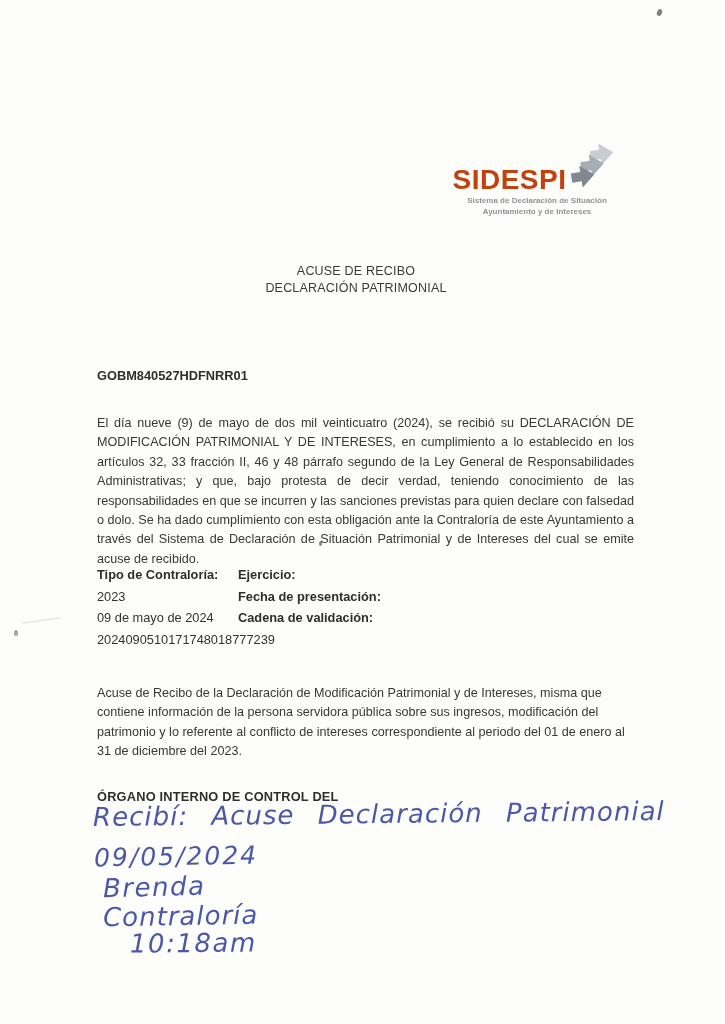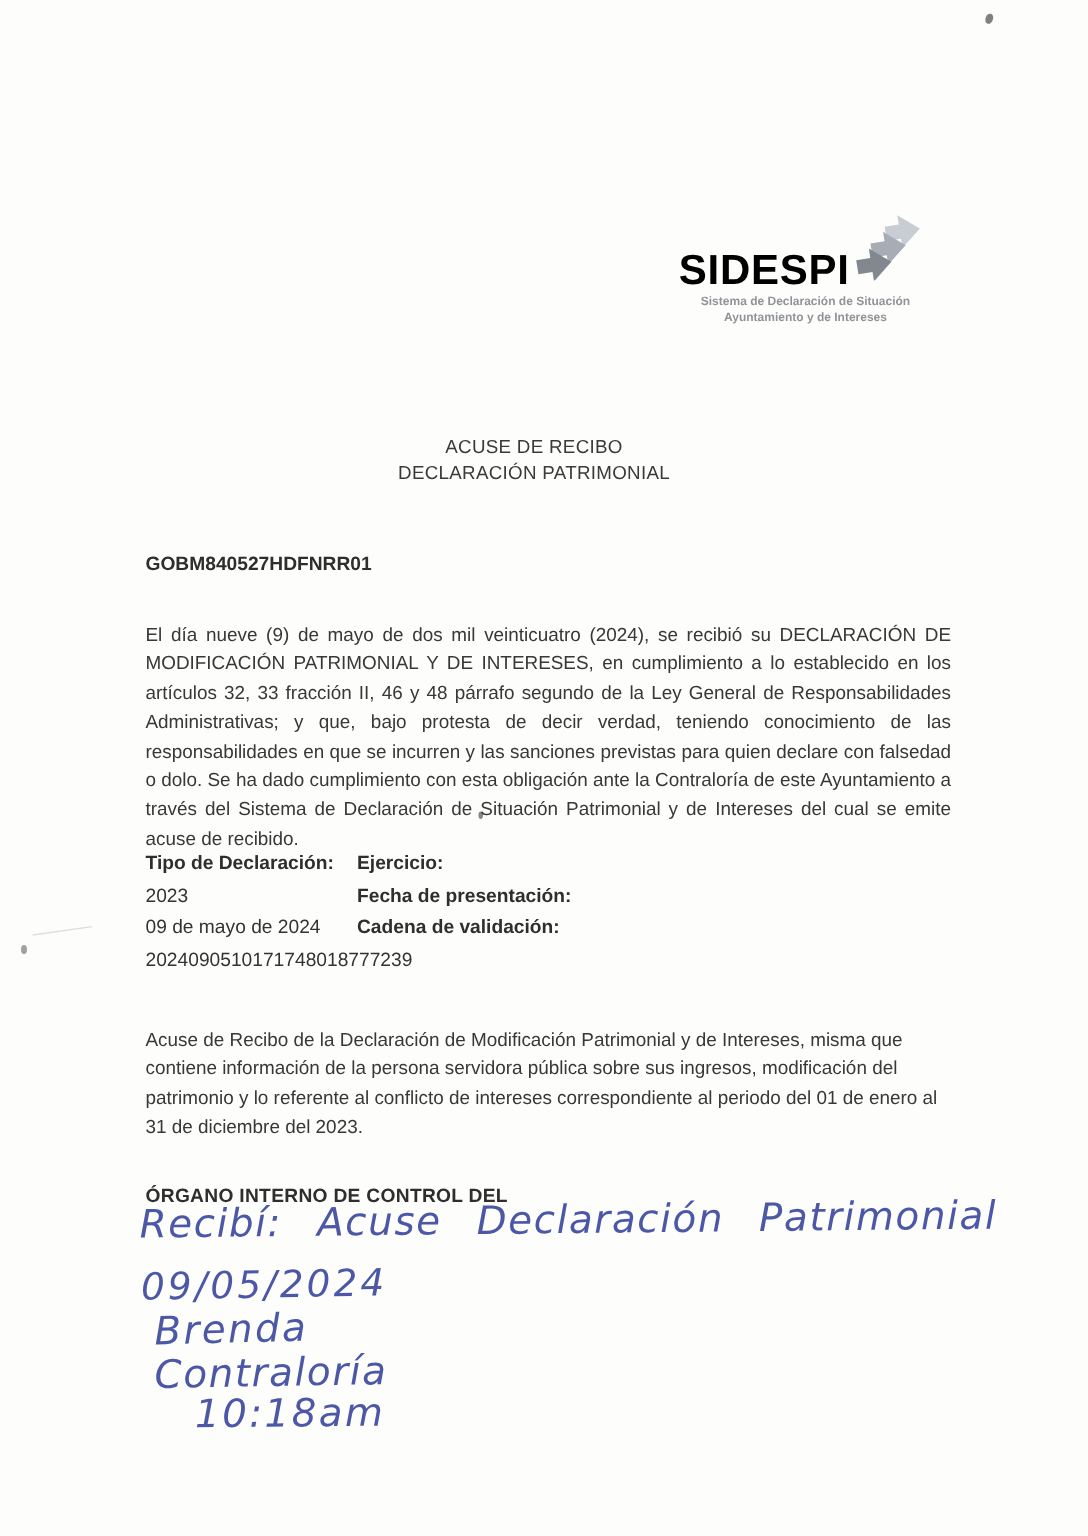--- a/index.html
+++ b/index.html
@@ -17,30 +17,30 @@
   .speck-top{left:657px;top:9px;width:5px;height:7px;transform:rotate(20deg);opacity:.75;}
   .speck-mid{left:319px;top:541px;width:3px;height:5px;opacity:.7;}
   .speck-left{left:14px;top:630px;width:4px;height:6px;opacity:.55;}
   .scratch-left{position:absolute;left:22px;top:620px;width:40px;height:6px;
     border-top:1px solid #c9c9c9;transform:rotate(-8deg);opacity:.6;}
 
   
   .logo{position:absolute;left:448px;top:133px;width:178px;text-align:center;}
   .logo-row{display:flex;align-items:center;justify-content:center;gap:1px;}
   .logo-word{
-    font-weight:bold;font-size:28px;letter-spacing:.5px;color:#000000;
+    font-weight:bold;font-size:28px;letter-spacing:.5px;color:#c2410c;
     line-height:30px;
     margin-top:32px;
   }
   .logo-arrows{display:inline-block;width:52px;height:46px;margin-left:2px;}
   .logo-tagline{font-size:8px;font-weight:bold;color:#919497;line-height:10px;margin-top:1px;}
 
   
   .title{position:absolute;left:0;top:263px;width:712px;text-align:center;
-    font-size:12.5px;line-height:16.5px;color:#3a3a3a;letter-spacing:.2px;margin-top:27px;}
+    font-size:12.5px;line-height:16.5px;color:#3a3a3a;letter-spacing:.2px;}
   .recipient{position:absolute;left:97px;top:366px;font-size:12.8px;line-height:19px;}
   .bold{font-weight:bold;color:#2e2e2e;}
   .para{position:absolute;left:97px;width:537px;margin:0;
     font-size:12.6px;line-height:19.4px;color:#383838;}
   .para1{top:414px;text-align:justify;}
   .para2{top:684px;}
   .details{position:absolute;left:97px;top:568px;width:500px;
     display:grid;grid-template-columns:141px 1fr;row-gap:7.5px;
     font-size:12.8px;line-height:14px;}
   .org{position:absolute;left:97px;top:789px;font-size:12.8px;letter-spacing:.2px;}
@@ -92,21 +92,21 @@
     <div>DECLARACIÓN PATRIMONIAL</div>
   </div>
 
   <div class="recipient">
     <div class="bold">GOBM840527HDFNRR01</div>
   </div>
 
   <p class="para para1">El día nueve (9) de mayo de dos mil veinticuatro (2024), se recibió su DECLARACIÓN DE MODIFICACIÓN PATRIMONIAL Y DE INTERESES, en cumplimiento a lo establecido en los artículos 32, 33 fracción II, 46 y 48 párrafo segundo de la Ley General de Responsabilidades Administrativas; y que, bajo protesta de decir verdad, teniendo conocimiento de las responsabilidades en que se incurren y las sanciones previstas para quien declare con falsedad o dolo. Se ha dado cumplimiento con esta obligación ante la Contraloría de este Ayuntamiento a través del Sistema de Declaración de Situación Patrimonial y de Intereses del cual se emite acuse de recibido.</p>
 
   <div class="details">
-    <span class="bold">Tipo de Declaración:</span>
+    <span class="bold">Tipo de Contraloría:</span>
     <span class="bold">Ejercicio:</span>
     <span>2023</span>
     <span class="bold">Fecha de presentación:</span>
     <span>09 de mayo de 2024</span>
     <span class="bold">Cadena de validación:</span>
     <span>2024090510171748018777239</span>
   </div>
 
   <p class="para para2">Acuse de Recibo de la Declaración de Modificación Patrimonial y de Intereses, misma que contiene información de la persona servidora pública sobre sus ingresos, modificación del patrimonio y lo referente al conflicto de intereses correspondiente al periodo del 01 de enero al 31 de diciembre del 2023.</p>
 

